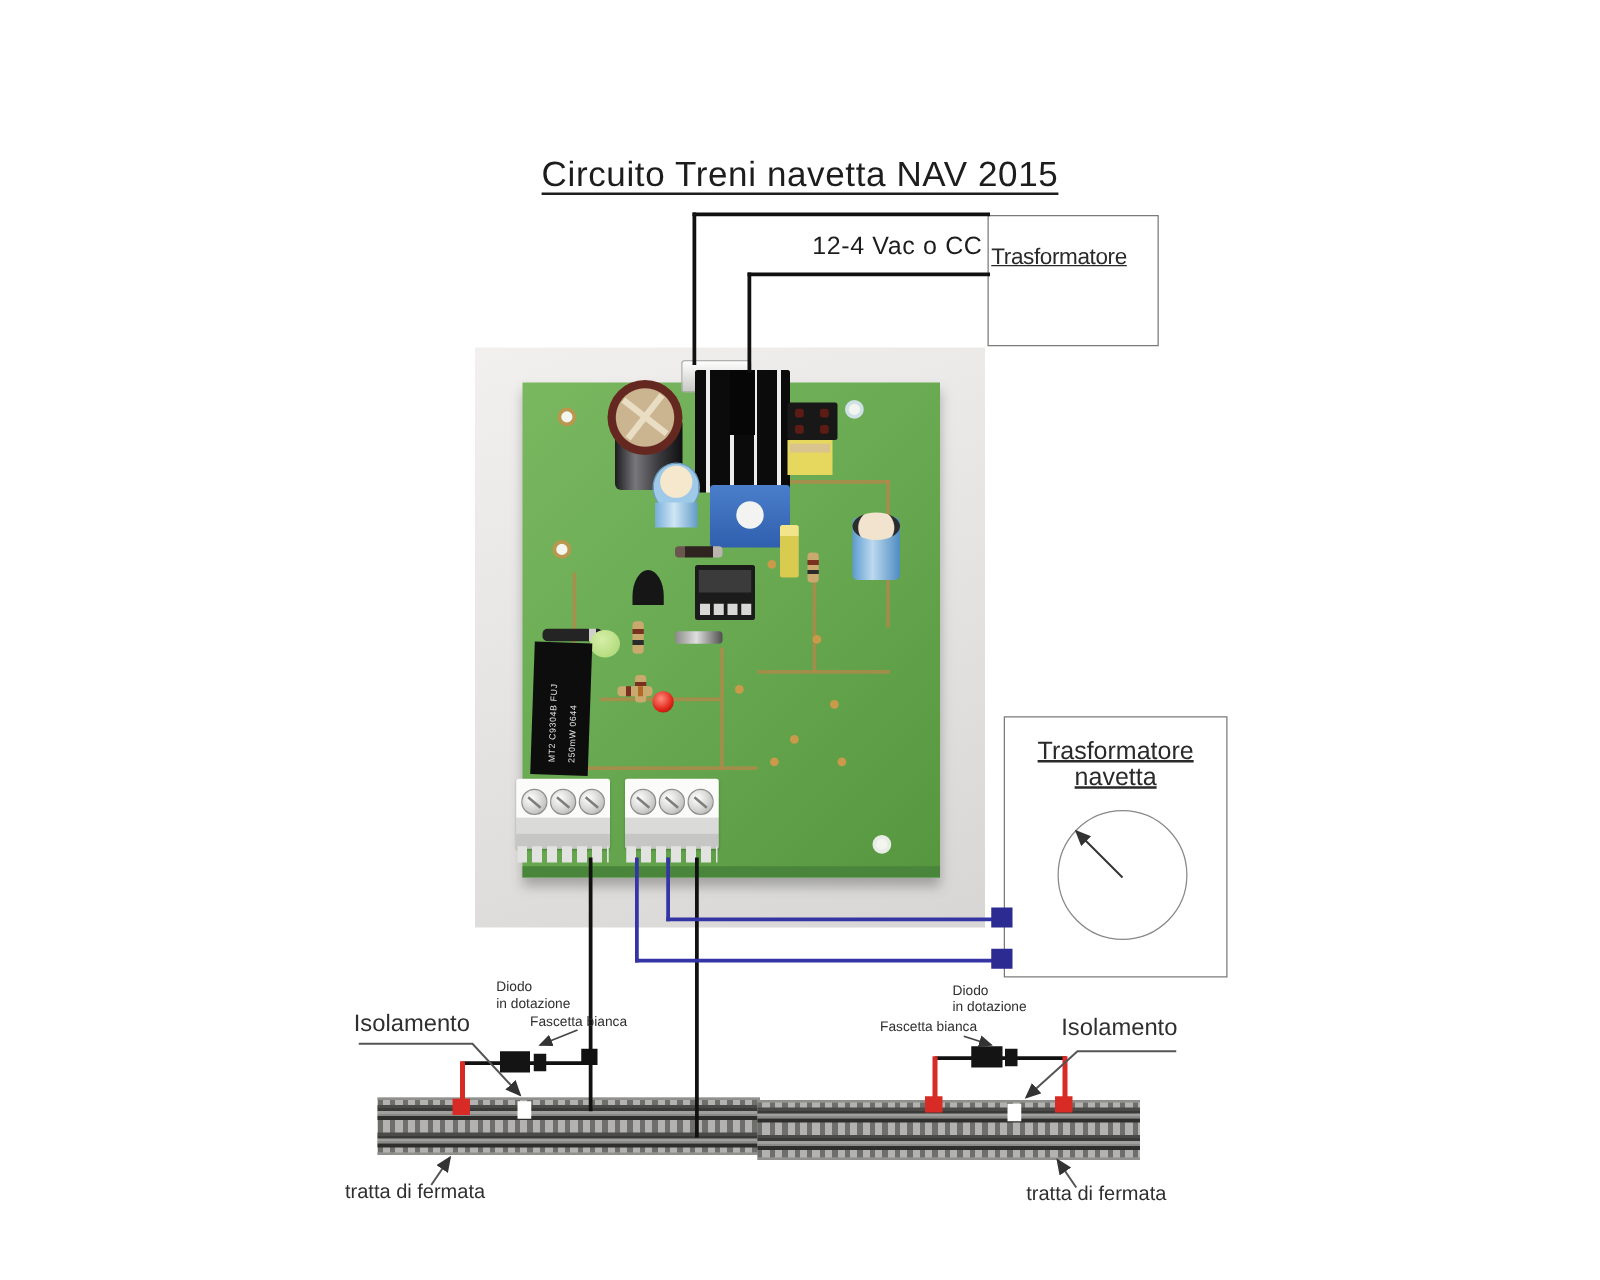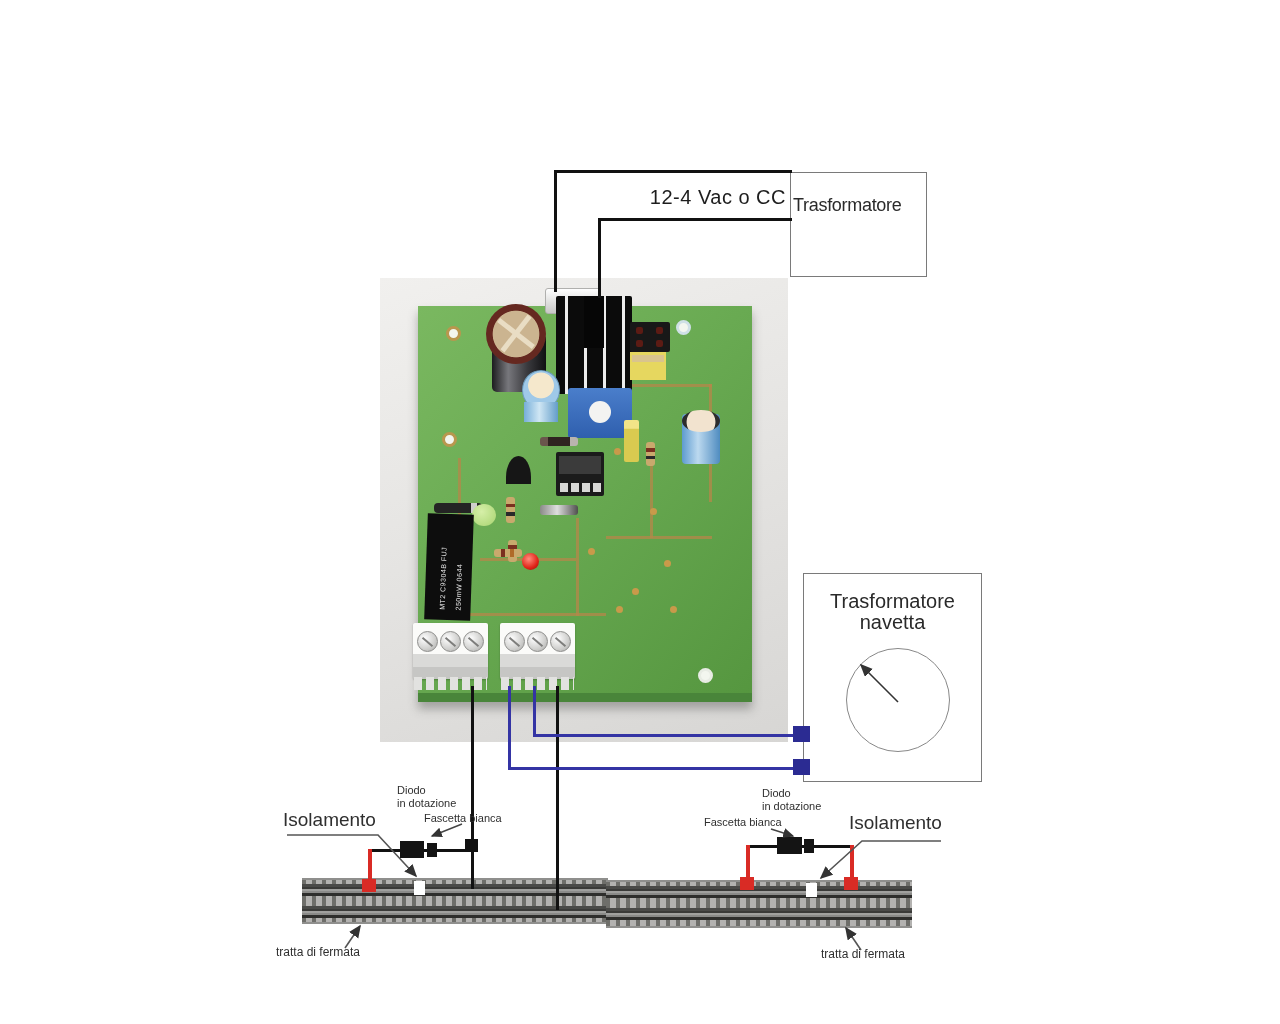--- a/index.html
+++ b/index.html
@@ -8,21 +8,21 @@
     --track-gray:#b3b2b0; --photo-bg:#e4e3e1;
   }
   html,body{margin:0;padding:0;background:#fff;}
   #canvas{position:relative;width:1280px;height:1024px;background:#ffffff;overflow:hidden;
           font-family:"Liberation Sans","DejaVu Sans",sans-serif;color:#222;}
   .abs{position:absolute;}
   
   #title{left:0;right:0;top:124px;text-align:center;font-size:28px;color:#1d1d1d;
          text-decoration:underline;text-decoration-thickness:2px;text-underline-offset:5px;letter-spacing:.5px;}
   
-  .outline-box{background:#fff;border:1.5px solid #7a7a7a;}
+  .outline-box{background:#fff;border:1.5px solid #7a7a7a;text-decoration:underline;}
   #transformer-box{left:790px;top:172px;width:137px;height:105px;font-size:18px;color:#2a2a2a;
                    padding-top:22px;padding-left:2px;box-sizing:border-box;letter-spacing:-.3px;}
   #traction-box{left:803px;top:573px;width:177px;height:207px;text-align:center;font-size:20px;color:#2a2a2a;}
   #traction-box .l1{margin-top:16px;}
   #traction-box .l2{margin-top:-2px;}
   #dial-circle{left:42px;top:74px;width:102px;height:102px;border:1.5px solid #888;border-radius:50%;}
   #supply-label{left:610px;top:186px;width:176px;text-align:right;font-size:20px;letter-spacing:.5px;color:#1d1d1d;}
   
   .wire{background:var(--wire-black);z-index:6;}
   .wire.blue{background:var(--wire-blue);}
@@ -104,28 +104,29 @@
   .track .ties{position:absolute;inset:0;
     background:repeating-linear-gradient(90deg,#6e6e6a 0 4px,rgba(0,0,0,0) 4px 10px);}
   .rail{position:absolute;left:0;width:100%;height:12px;z-index:2;
     background:linear-gradient(#4a4a48 0 22%,#3a3a38 23% 38%,#a0a09e 42% 58%,#8a8a88 60% 72%,#2e2e2c 75%);}
   .rail.top{top:4px;} .rail.bottom{top:26px;}
   .iso-gap{background:#ffffff;z-index:9;}
   
   .lbl{color:#2f2f2f;z-index:10;}
   .lbl-big{font-size:19px;}
   .lbl-small{font-size:11px;line-height:13px;}
-  .lbl-mid{font-size:12px;}
+  .lbl-mid{font-size:16px;}
   #svg-overlay{position:absolute;left:0;top:0;z-index:11;pointer-events:none;}
 </style>
 </head>
 <body>
 
 <div id="canvas">
 
+  <div id="title" class="abs">Circuito Treni navetta NAV 2015</div>
 
   <div id="transformer-box" class="abs outline-box">
     <span>Trasformatore</span>
   </div>
   <div id="supply-label" class="abs">12-4 Vac o CC</div>
 
   <div class="abs wire" style="left:554px;top:170px;width:238px;height:3px;"></div>
   <div class="abs wire" style="left:554px;top:170px;width:3px;height:122px;"></div>
   <div class="abs wire" style="left:598px;top:218px;width:194px;height:3px;"></div>
   <div class="abs wire" style="left:598px;top:218px;width:3px;height:80px;"></div>

